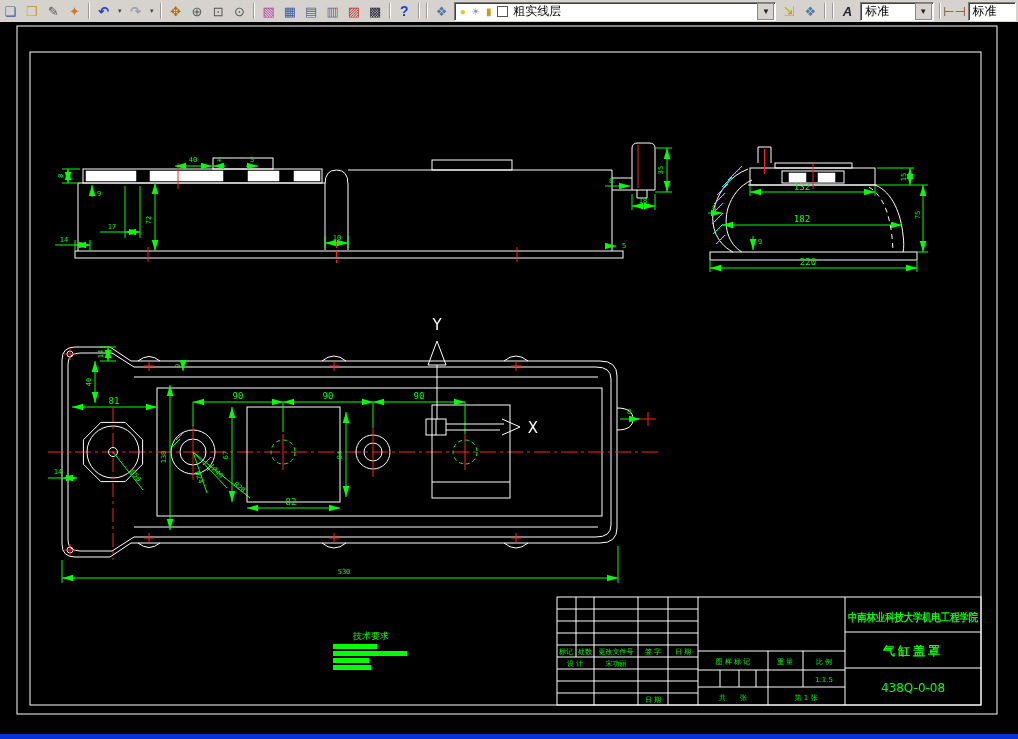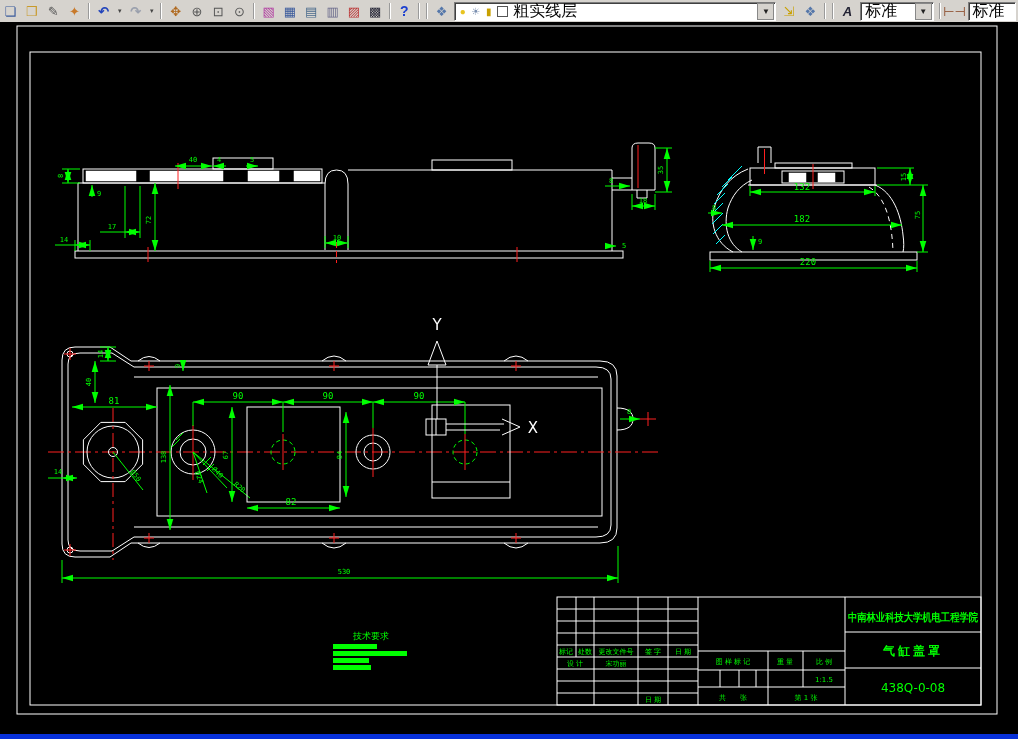--- a/index.html
+++ b/index.html
@@ -7,21 +7,21 @@
   
   #toolbar{position:absolute;top:0;left:0;width:1018px;height:22px;background:#d6d3ce;
     border-bottom:1px solid #848284;display:flex;align-items:center;white-space:nowrap;overflow:hidden;}
   .tbtn{display:inline-flex;align-items:center;justify-content:center;width:20px;height:18px;margin:0 1px;
     font-size:13px;color:#333;cursor:default;}
   .drop{width:9px;font-size:7px;color:#444;}
   .sep{display:inline-block;width:1px;height:16px;background:#9a9a9a;border-right:1px solid #fff;margin:0 3px;}
   .combo{display:inline-flex;align-items:center;height:17px;background:#fff;border:1px solid #7b7b7b;
     border-right-color:#fff;border-bottom-color:#fff;box-shadow:inset 1px 1px 0 #404040;
     font-size:12px;color:#000;padding:0 1px;margin:0 2px;overflow:hidden;}
-  .combo .ctext{flex:1;padding-left:3px;font-size:16px;}
+  .combo .ctext{flex:1;padding-left:3px;font-size:12px;}
   .carrot{width:15px;height:15px;background:#d6d3ce;border:1px solid #888;font-size:8px;
     display:inline-flex;align-items:center;justify-content:center;color:#222;}
   .mini{font-size:10px;width:13px;text-align:center;}
   .swatch{display:inline-block;width:9px;height:9px;background:#fff;border:1px solid #555;margin:0 2px;}
   
   #canvas{position:absolute;top:22px;left:0;width:1018px;height:712px;background:#000;}
   #bottom-edge{position:absolute;left:0;bottom:0;width:1018px;height:5px;background:#0831d9;}
   svg text{user-select:none;}
   .geo{stroke:#ffffff;stroke-width:1;fill:none;}
   .geof{fill:#ffffff;stroke:#ffffff;stroke-width:0.5;}

